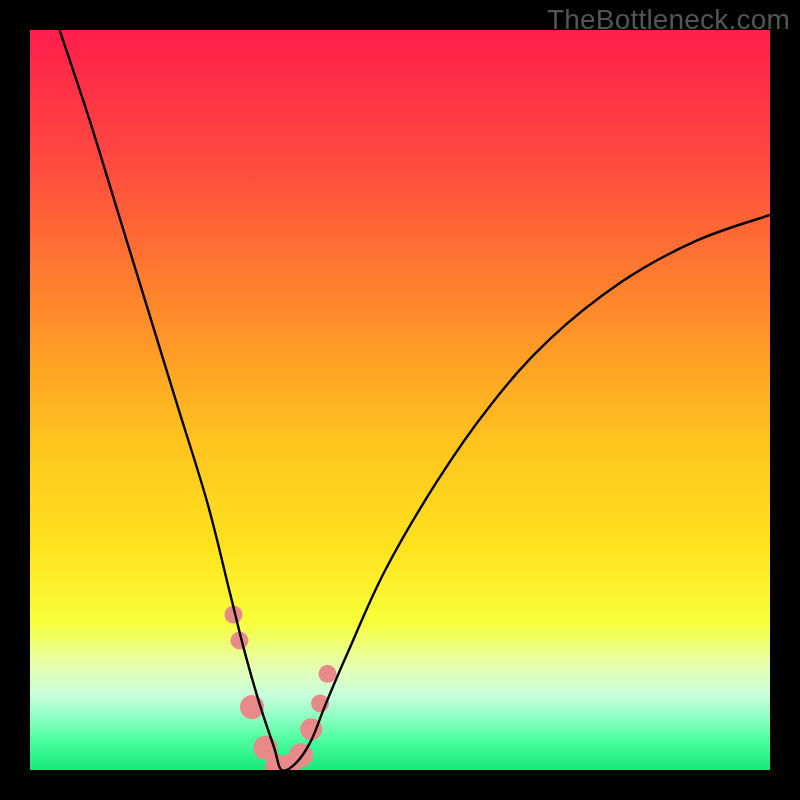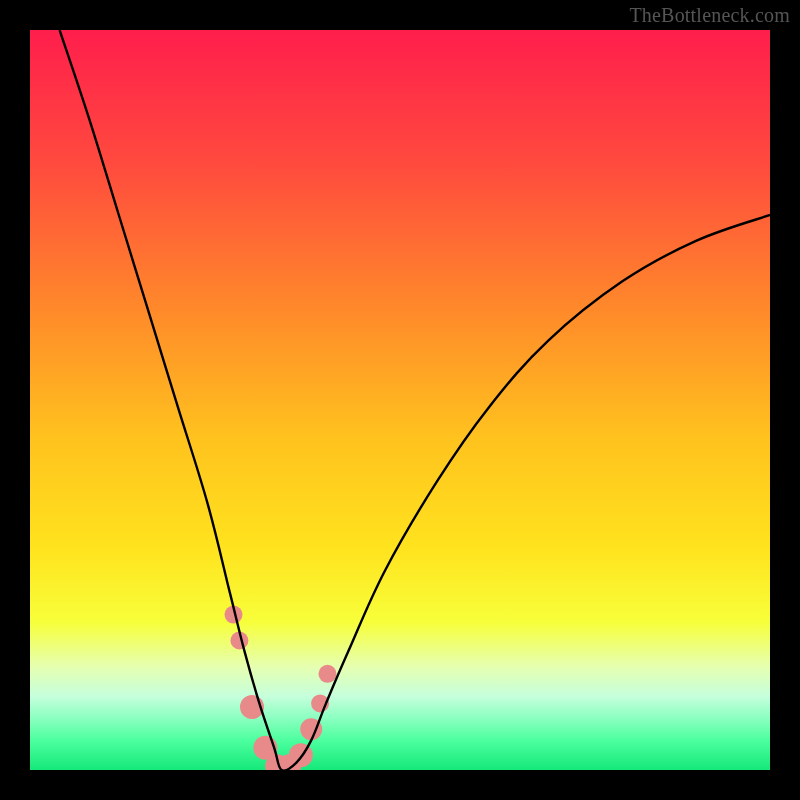--- a/index.html
+++ b/index.html
@@ -23,22 +23,22 @@
     left: 30px;
     top: 30px;
     width: 740px;
     height: 740px;
     overflow: hidden;
   }
   .watermark {
     position: absolute;
     top: 4px;
     right: 10px;
-    font-family: Liberation Serif, serif;
-    font-size: 20px;
+    font-family: Liberation Sans, sans-serif;
+    font-size: 28px;
     color: #555;
     letter-spacing: 0.2px;
   }
   svg { display: block; }
 </style>
 </head>
 <body>
 
 <div class="frame">
   <div class="watermark">TheBottleneck.com</div>

